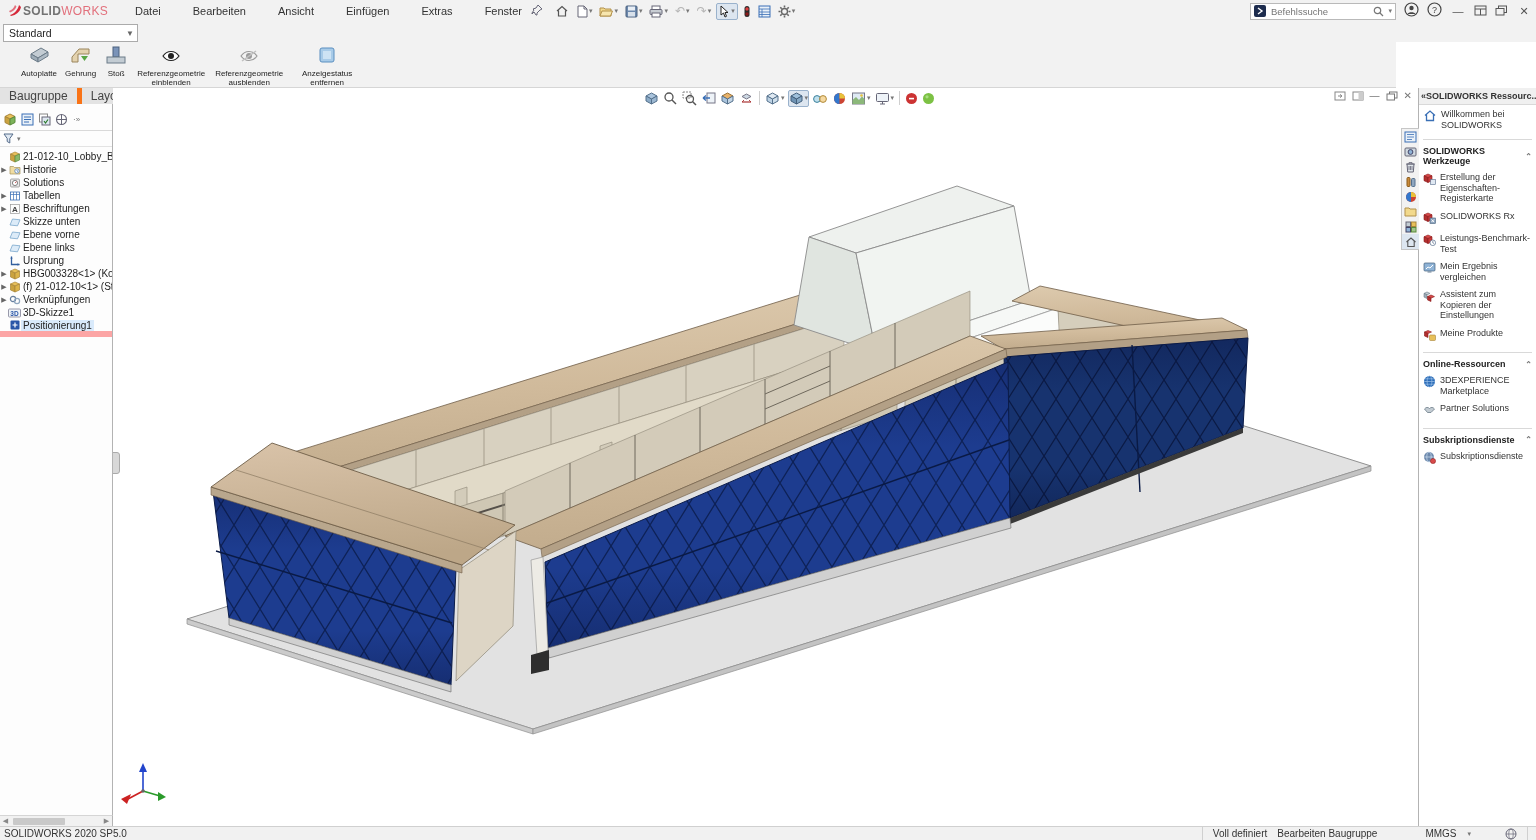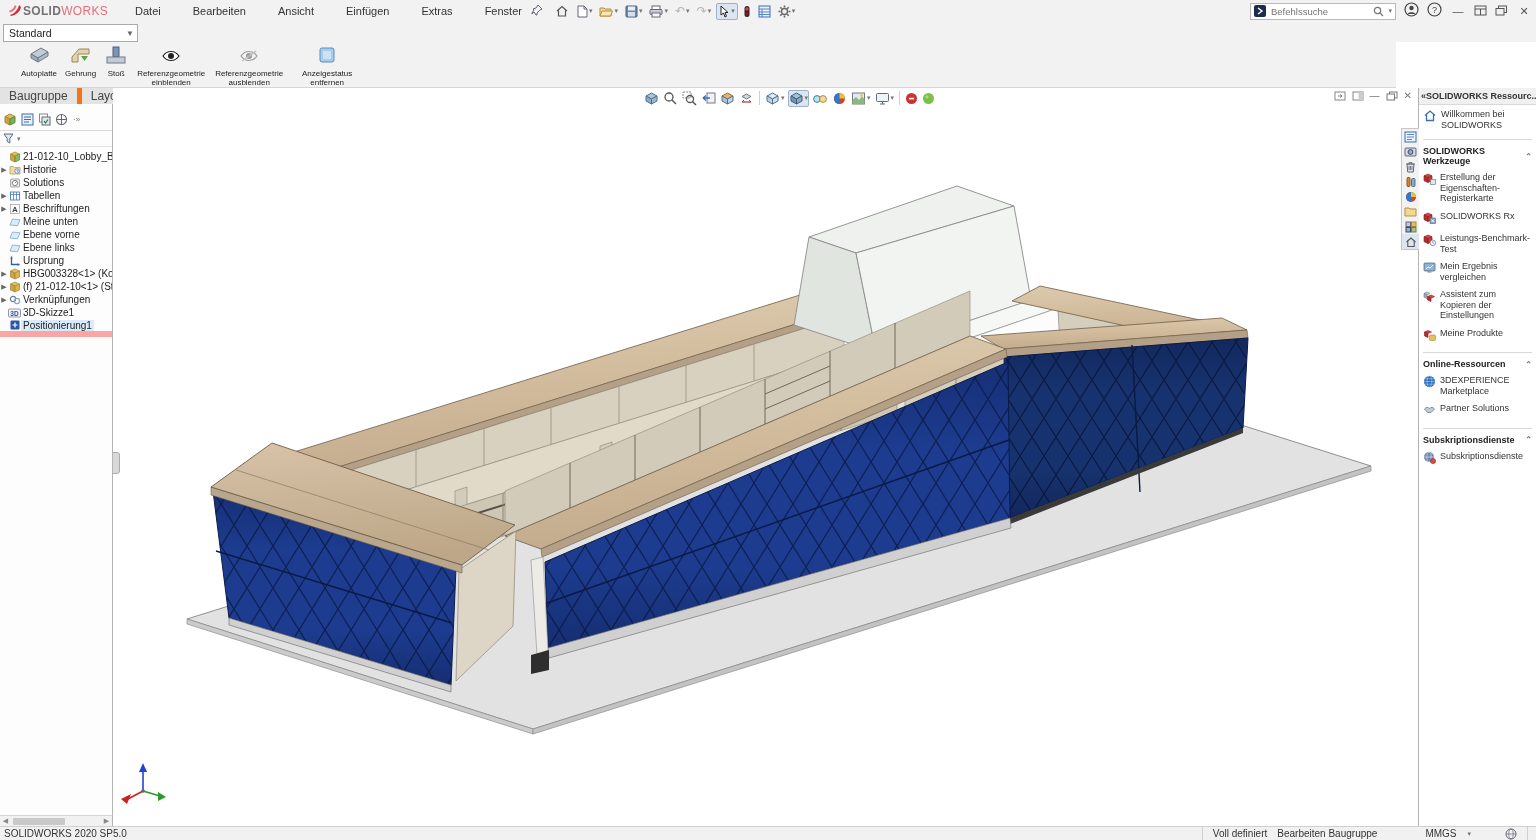--- a/index.html
+++ b/index.html
@@ -603,21 +603,21 @@
           </span>
         <span class="tlabel">Beschriftungen</span>
       </div>
       <div class="trow">
         <span class="noarr"></span>
         <span class="ticon">
             <svg width="12" height="12" viewBox="0 0 12 12">
               <polygon points="1,9 3.5,3 11,3.8 8.5,9.8" fill="#dcebf8" stroke="#7aa7cc" stroke-width=".8"></polygon>
             </svg>
           </span>
-        <span class="tlabel">Meine unten</span>
+        <span class="tlabel">Skizze unten</span>
       </div>
       <div class="trow">
         <span class="noarr"></span>
         <span class="ticon">
             <svg width="12" height="12" viewBox="0 0 12 12">
               <polygon points="1,9 3.5,3 11,3.8 8.5,9.8" fill="#dcebf8" stroke="#7aa7cc" stroke-width=".8"></polygon>
             </svg>
           </span>
         <span class="tlabel">Ebene vorne</span>
       </div>

